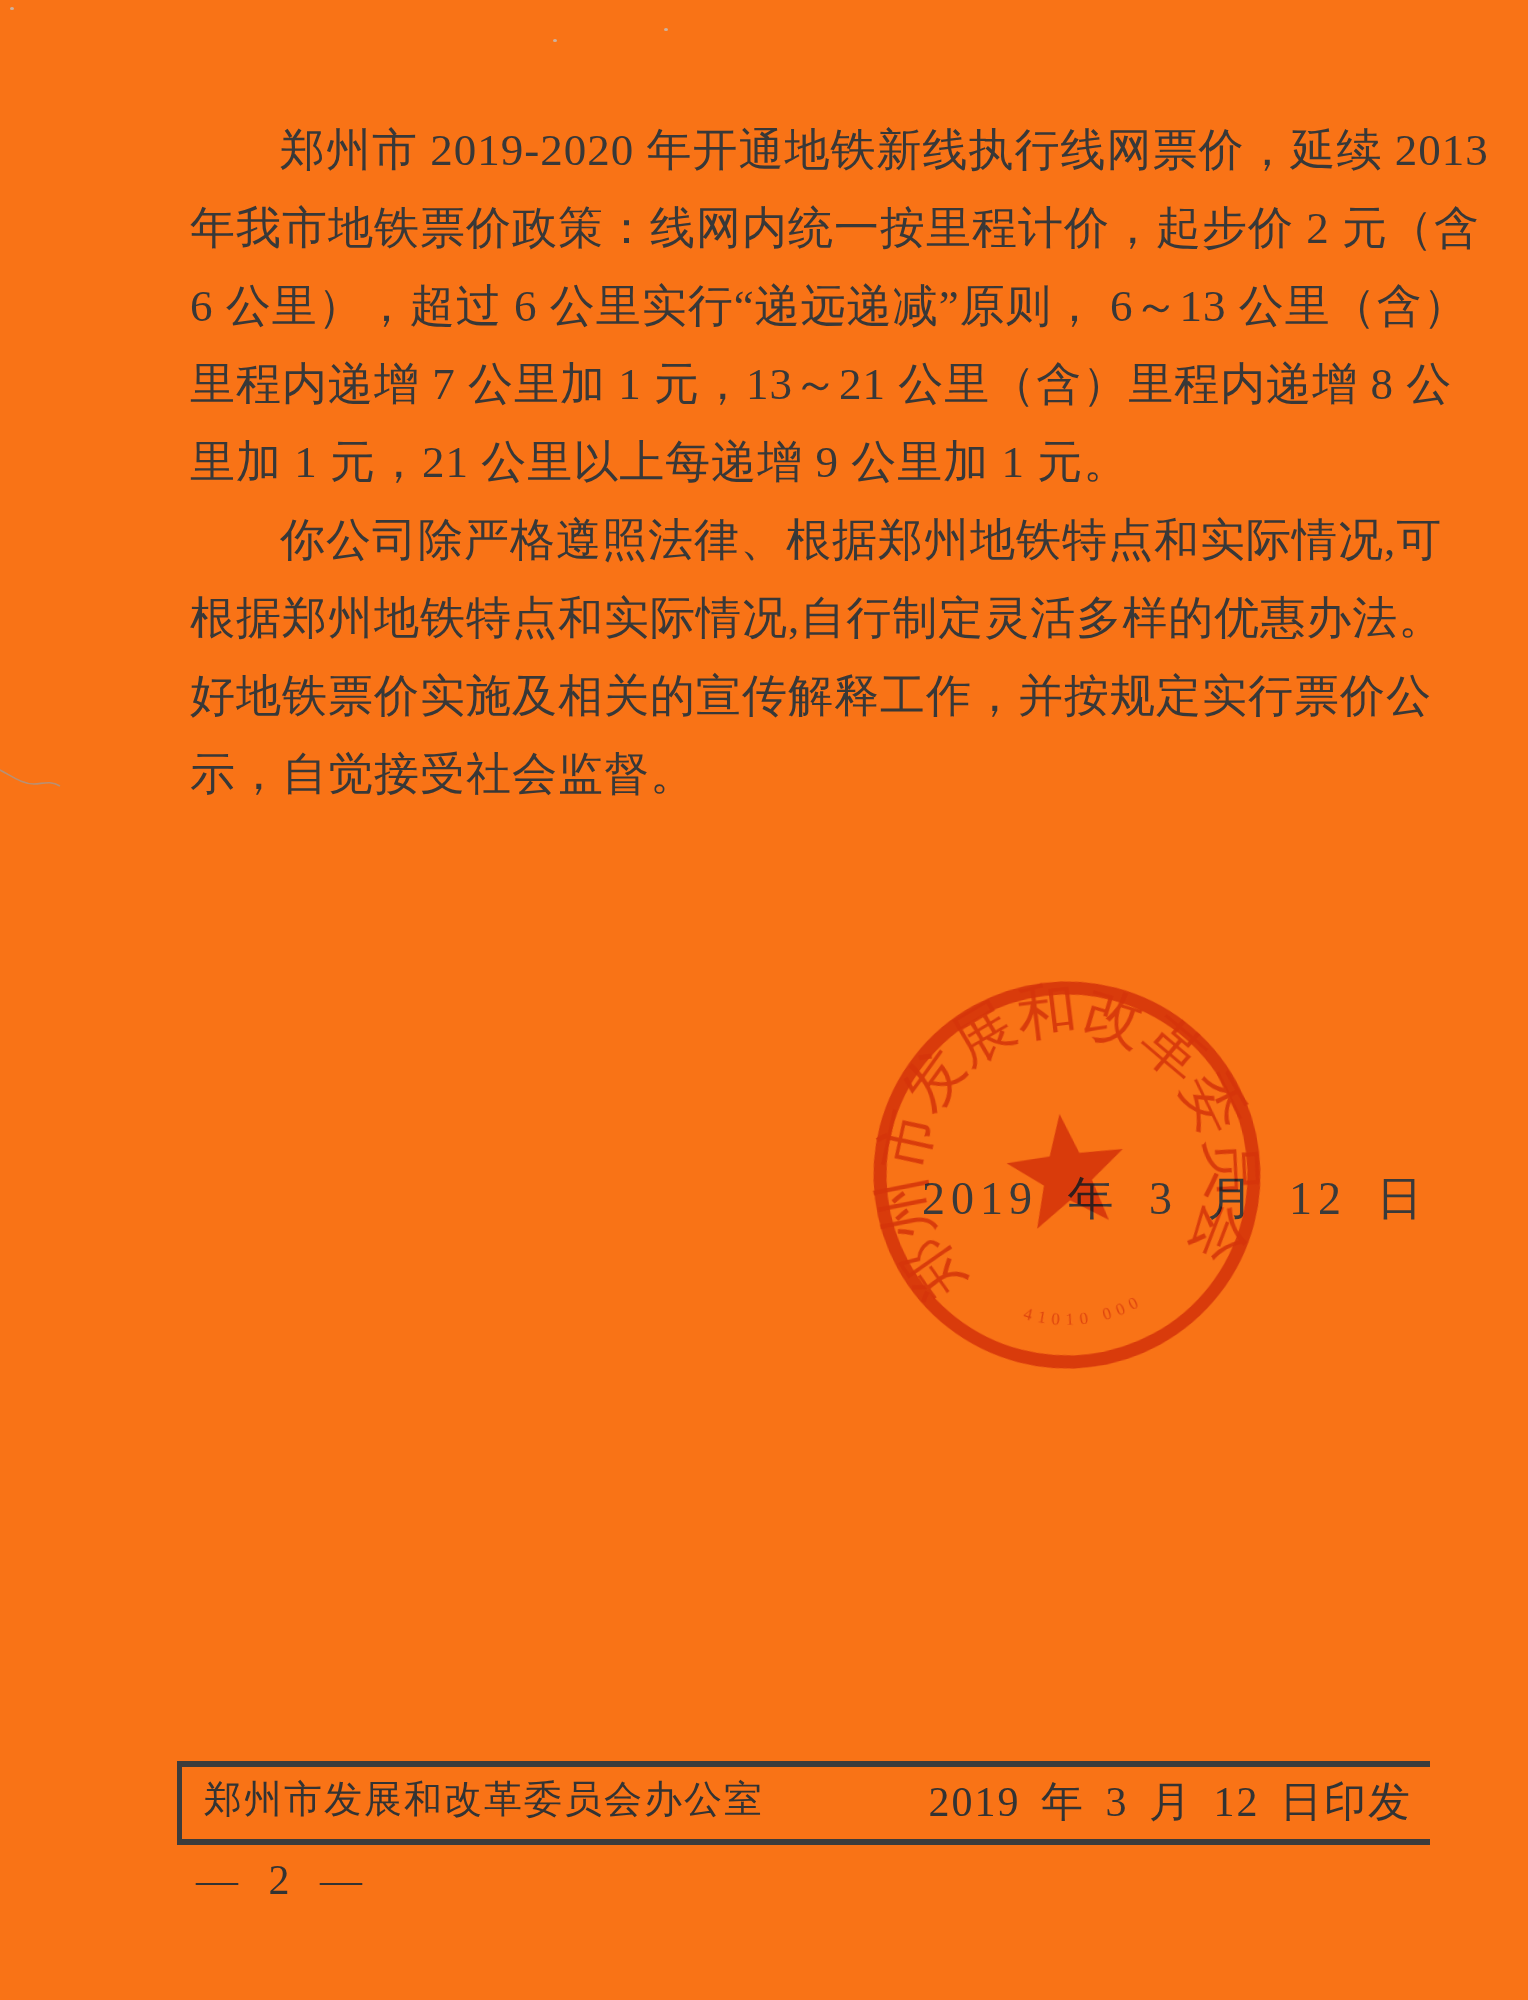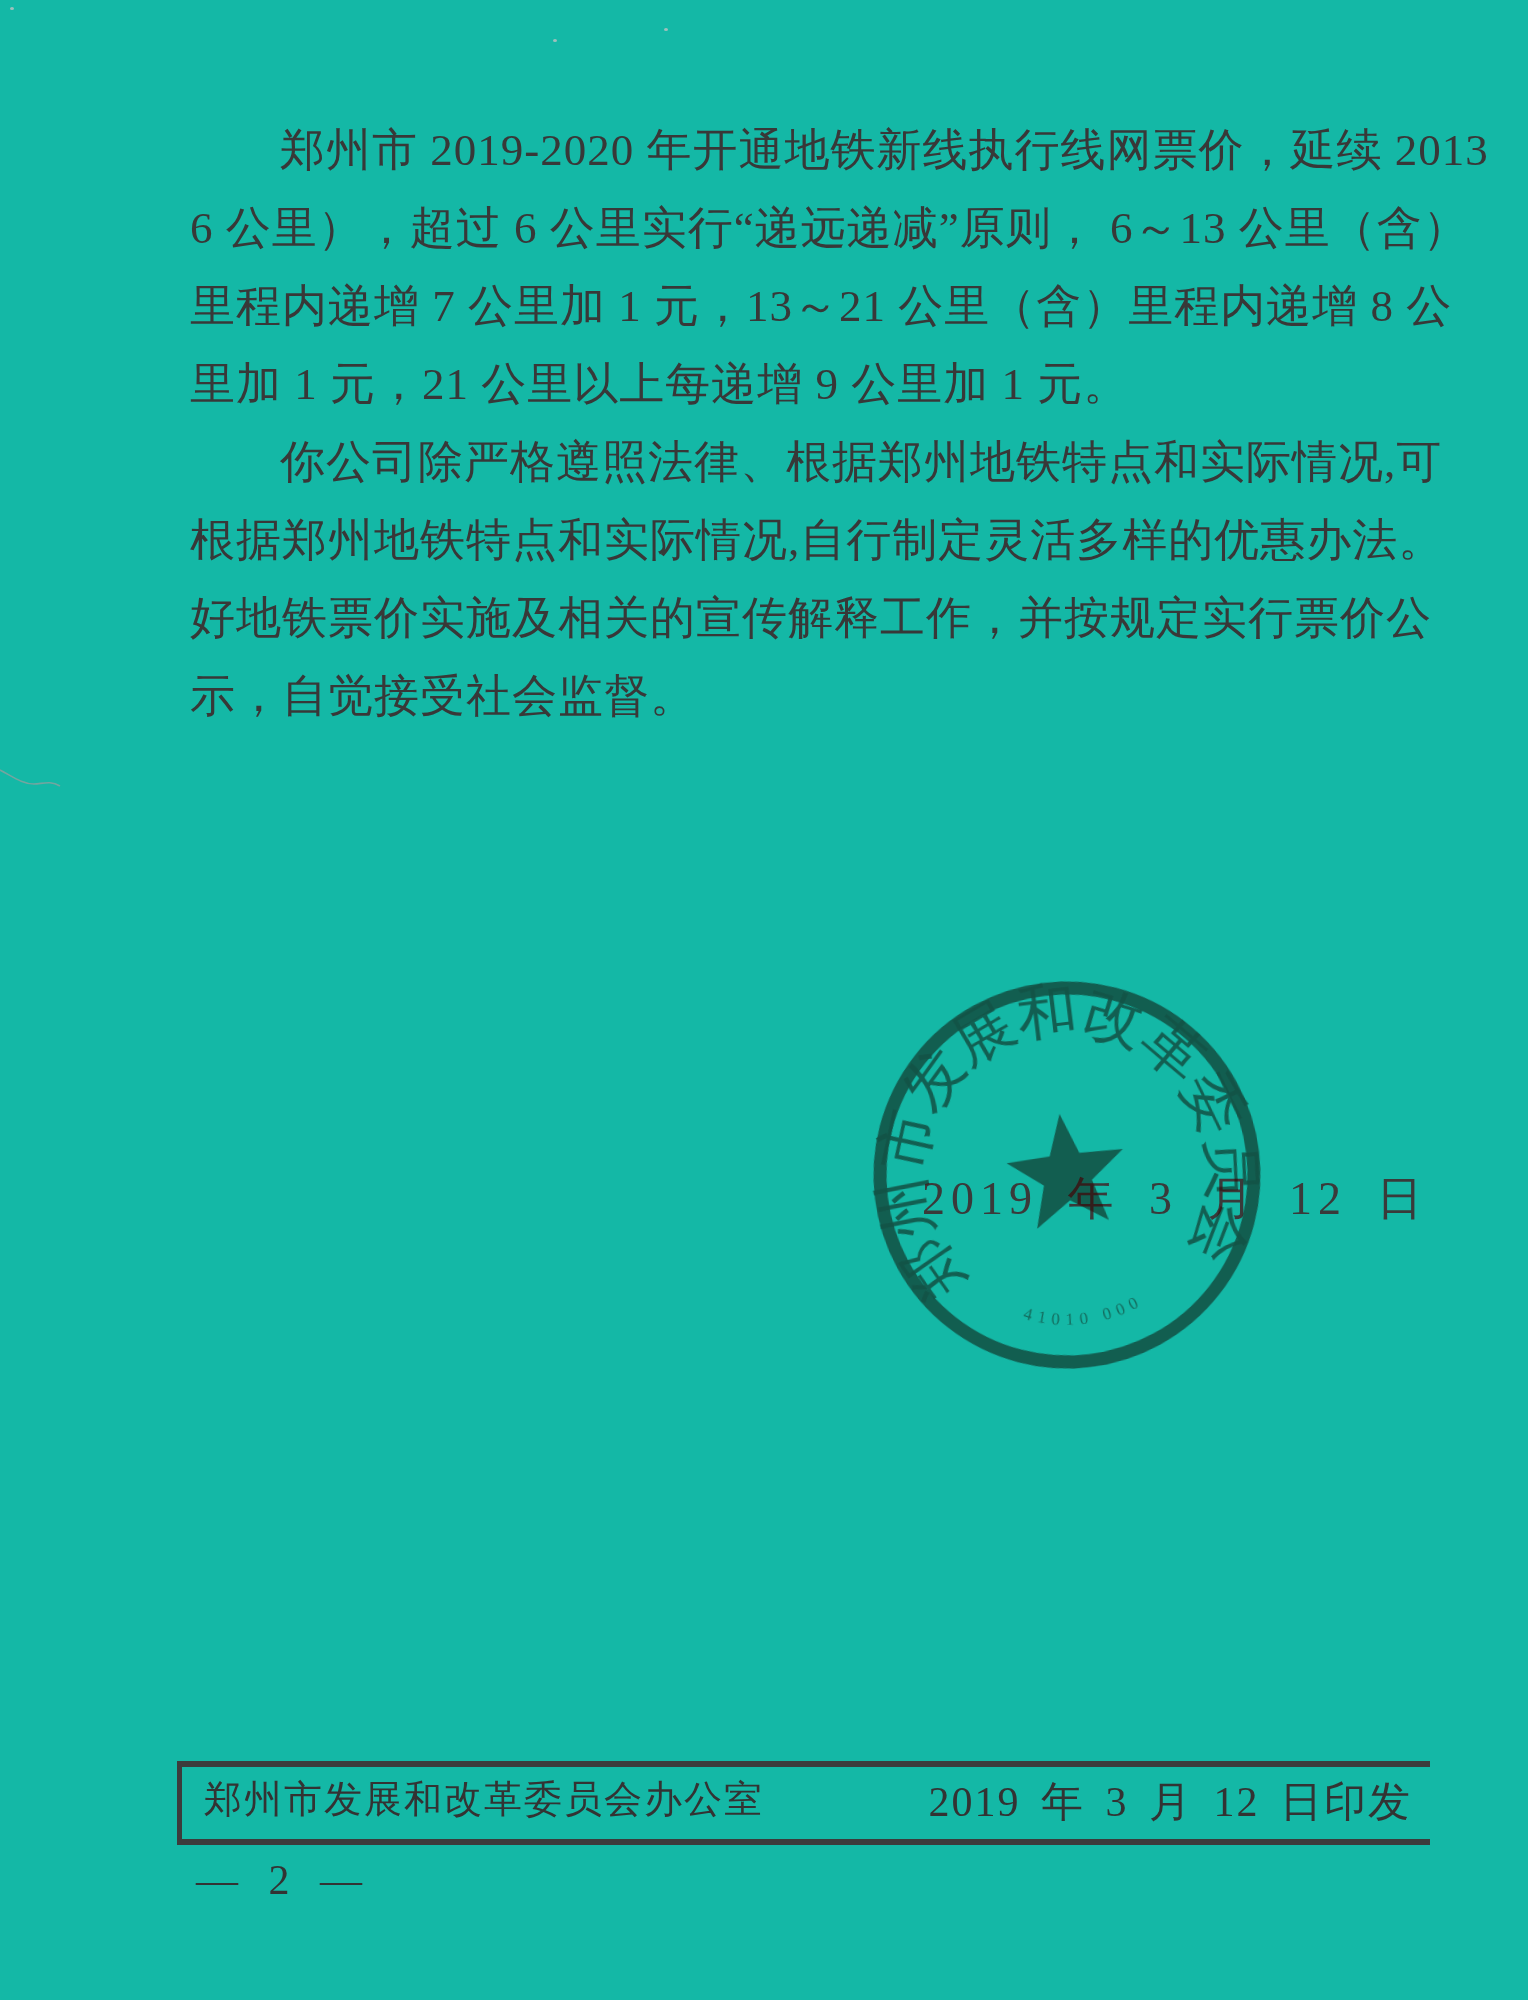--- a/index.html
+++ b/index.html
@@ -1,19 +1,19 @@
 <!DOCTYPE html>
 <html><head>
 <meta charset="utf-8">
 <style>
   html,body{margin:0;padding:0;background:#e8e8e8;}
   .page{
     position:relative;
     width:1528px;height:2000px;
-    background:#14b8a6;
+    background:#f97316;
     overflow:hidden;
     font-family:"Liberation Serif","DejaVu Serif",serif;
     color:#2e2e2e;
   }
   
   .body-text{
     position:absolute;
     left:190px; top:111px;
     width:1240px;
   }
@@ -74,20 +74,21 @@
   .artifact{ position:absolute; pointer-events:none; }
   .speck{ width:4px; height:3px; background:#c2c2c2; border-radius:50%; opacity:.8; }
 </style>
 </head>
 <body>
 
 <div class="page">
 
   <div class="body-text">
     <div class="tline indent">郑州市 2019-2020 年开通地铁新线执行线网票价，延续 2013</div>
+    <div class="tline">年我市地铁票价政策：线网内统一按里程计价，起步价 2 元（含</div>
     <div class="tline">6 公里），超过 6 公里实行“递远递减”原则， 6～13 公里（含）</div>
     <div class="tline">里程内递增 7 公里加 1 元，13～21 公里（含）里程内递增 8 公</div>
     <div class="tline">里加 1 元，21 公里以上每递增 9 公里加 1 元。</div>
     <div class="tline indent">你公司除严格遵照法律、根据郑州地铁特点和实际情况,可</div>
     <div class="tline">根据郑州地铁特点和实际情况,自行制定灵活多样的优惠办法。</div>
     <div class="tline">好地铁票价实施及相关的宣传解释工作，并按规定实行票价公</div>
     <div class="tline">示，自觉接受社会监督。</div>
   </div>
 
   <div class="date-line">2019 年 3 月 12 日</div>

